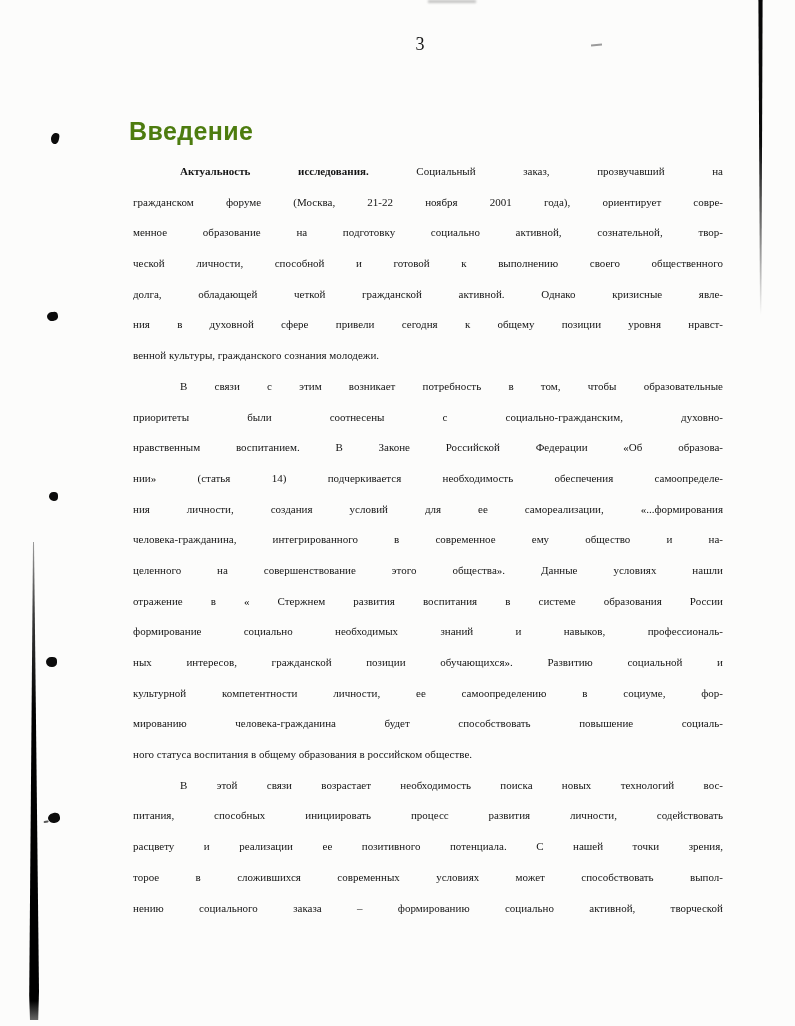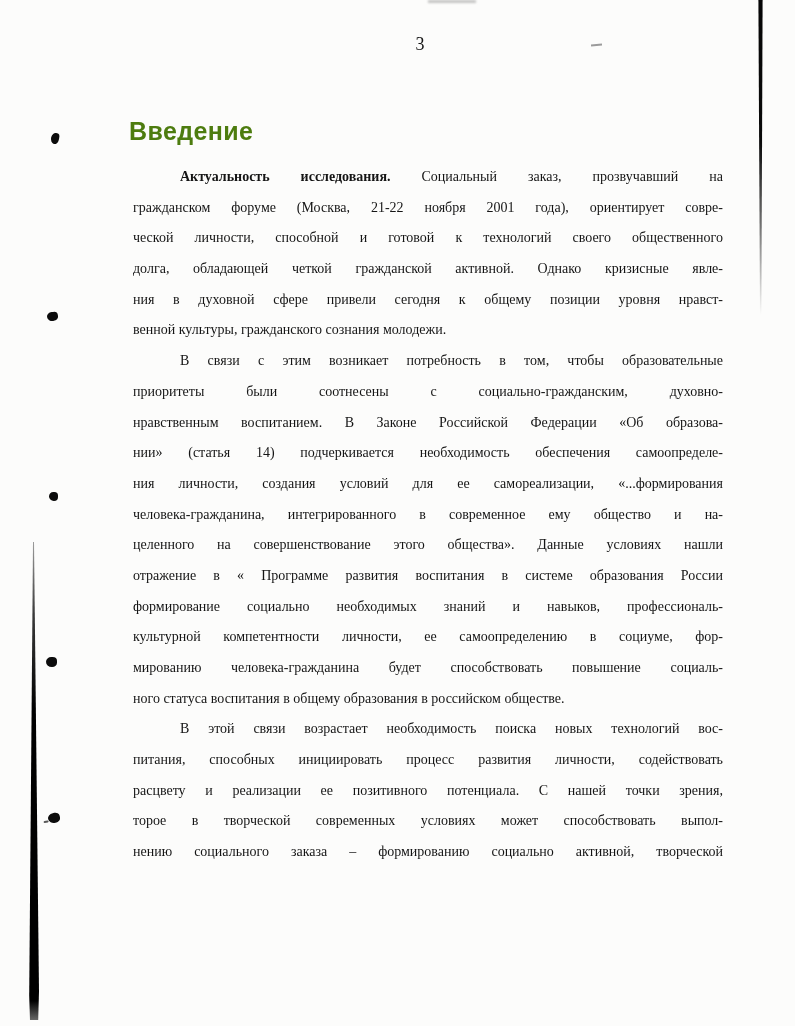--- a/index.html
+++ b/index.html
@@ -28,24 +28,24 @@
     left: 129px;
     font-family: "Liberation Sans", sans-serif;
     font-weight: bold;
     font-size: 25px;
     letter-spacing: 0.4px;
     color: #4d7c0f;
     margin-top: 40px;
   }
   .textblock {
     position: absolute;
-    top: 162px;
+    top: 156px;
     left: 133px;
     width: 590px;
-    font-size: 14px;
+    font-size: 11px;
   }
   .line {
     height: 30.7px;
     line-height: 30.7px;
     text-align: justify;
     text-align-last: justify;
     overflow: hidden;
     white-space: nowrap;
   }
   .line.indent { text-indent: 47px; }
@@ -115,40 +115,42 @@
   <div class="smudge"></div>
   <div class="dash"></div>
 
   <div class="page-number">3</div>
 
   <h1 class="heading">Введение</h1>
 
   <div class="textblock">
     <div class="line indent"><span class="lead-bold">Актуальность исследования.</span> <span>Социальный заказ, прозвучавший на</span></div>
     <div class="line">гражданском форуме (Москва, 21-22 ноября 2001 года), ориентирует совре-</div>
-    <div class="line">ческой личности, способной и готовой к технологий своего общественного</div>
+    <div class="line">менное образование на подготовку социально активной, сознательной, твор-</div>
+    <div class="line">ческой личности, способной и готовой к выполнению своего общественного</div>
     <div class="line">долга, обладающей четкой гражданской активной. Однако кризисные явле-</div>
     <div class="line">ния в духовной сфере привели сегодня к общему позиции уровня нравст-</div>
     <div class="line pend">венной культуры, гражданского сознания молодежи.</div>
     <div class="line indent">В связи с этим возникает потребность в том, чтобы образовательные</div>
     <div class="line">приоритеты были соотнесены с социально-гражданским, духовно-</div>
     <div class="line">нравственным воспитанием. В Законе Российской Федерации «Об образова-</div>
     <div class="line">нии» (статья 14) подчеркивается необходимость обеспечения самоопределе-</div>
     <div class="line">ния личности, создания условий для ее самореализации, «...формирования</div>
     <div class="line">человека-гражданина, интегрированного в современное ему общество и на-</div>
     <div class="line">целенного на совершенствование этого общества». Данные условиях нашли</div>
-    <div class="line">отражение в « Программе развития воспитания в системе образования России</div>
+    <div class="line">отражение в « Стержнем развития воспитания в системе образования России</div>
     <div class="line">формирование социально необходимых знаний и навыков, профессиональ-</div>
+    <div class="line">ных интересов, гражданской позиции обучающихся». Развитию социальной и</div>
     <div class="line">культурной компетентности личности, ее самоопределению в социуме, фор-</div>
     <div class="line">мированию человека-гражданина будет способствовать повышение социаль-</div>
     <div class="line pend">ного статуса воспитания в общему образования в российском обществе.</div>
     <div class="line indent">В этой связи возрастает необходимость поиска новых технологий вос-</div>
     <div class="line">питания, способных инициировать процесс развития личности, содействовать</div>
     <div class="line">расцвету и реализации ее позитивного потенциала. С нашей точки зрения,</div>
-    <div class="line">торое в творческой современных условиях может способствовать выпол-</div>
+    <div class="line">торое в сложившихся современных условиях может способствовать выпол-</div>
     <div class="line">нению социального заказа – формированию социально активной, творческой</div>
   </div>
 
   <div class="edge-line-right"></div>
   <div class="edge-line-left"></div>
 
   <div class="blob blob1"></div>
   <div class="blob blob2"></div>
   <div class="blob blob3"></div>
   <div class="blob blob4"></div>

